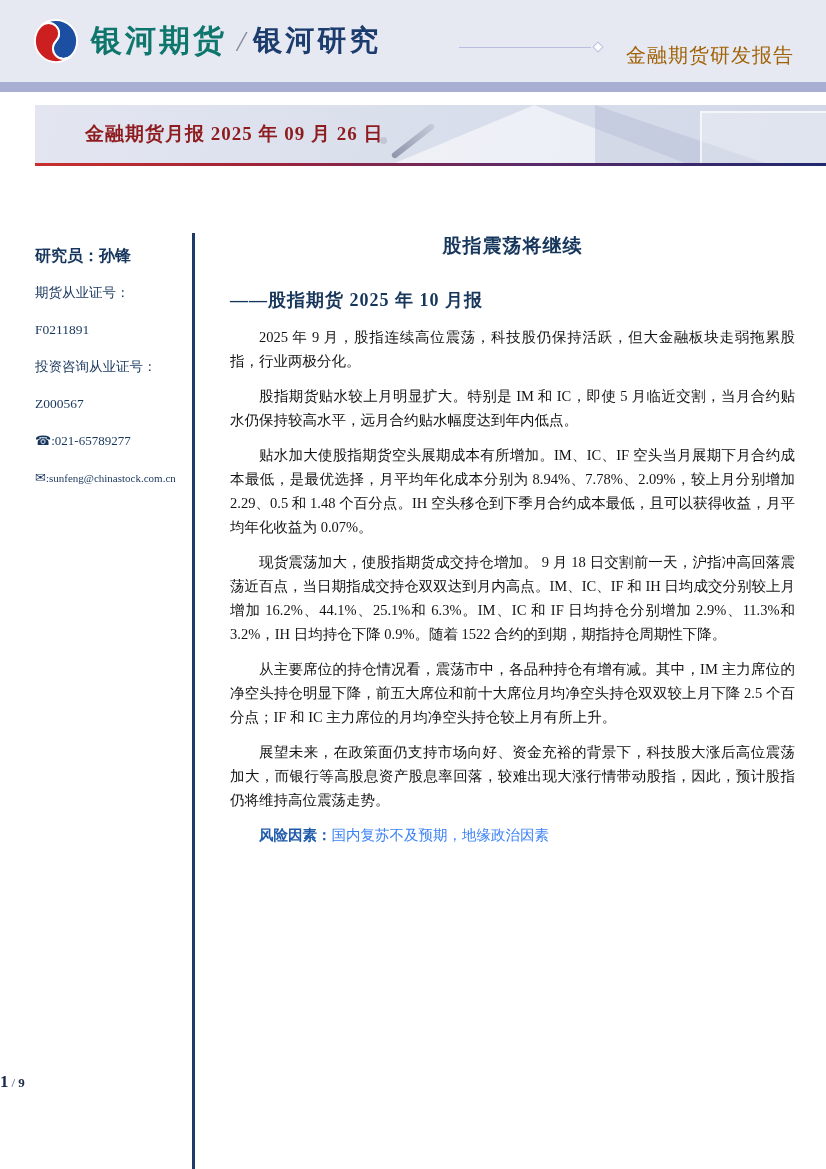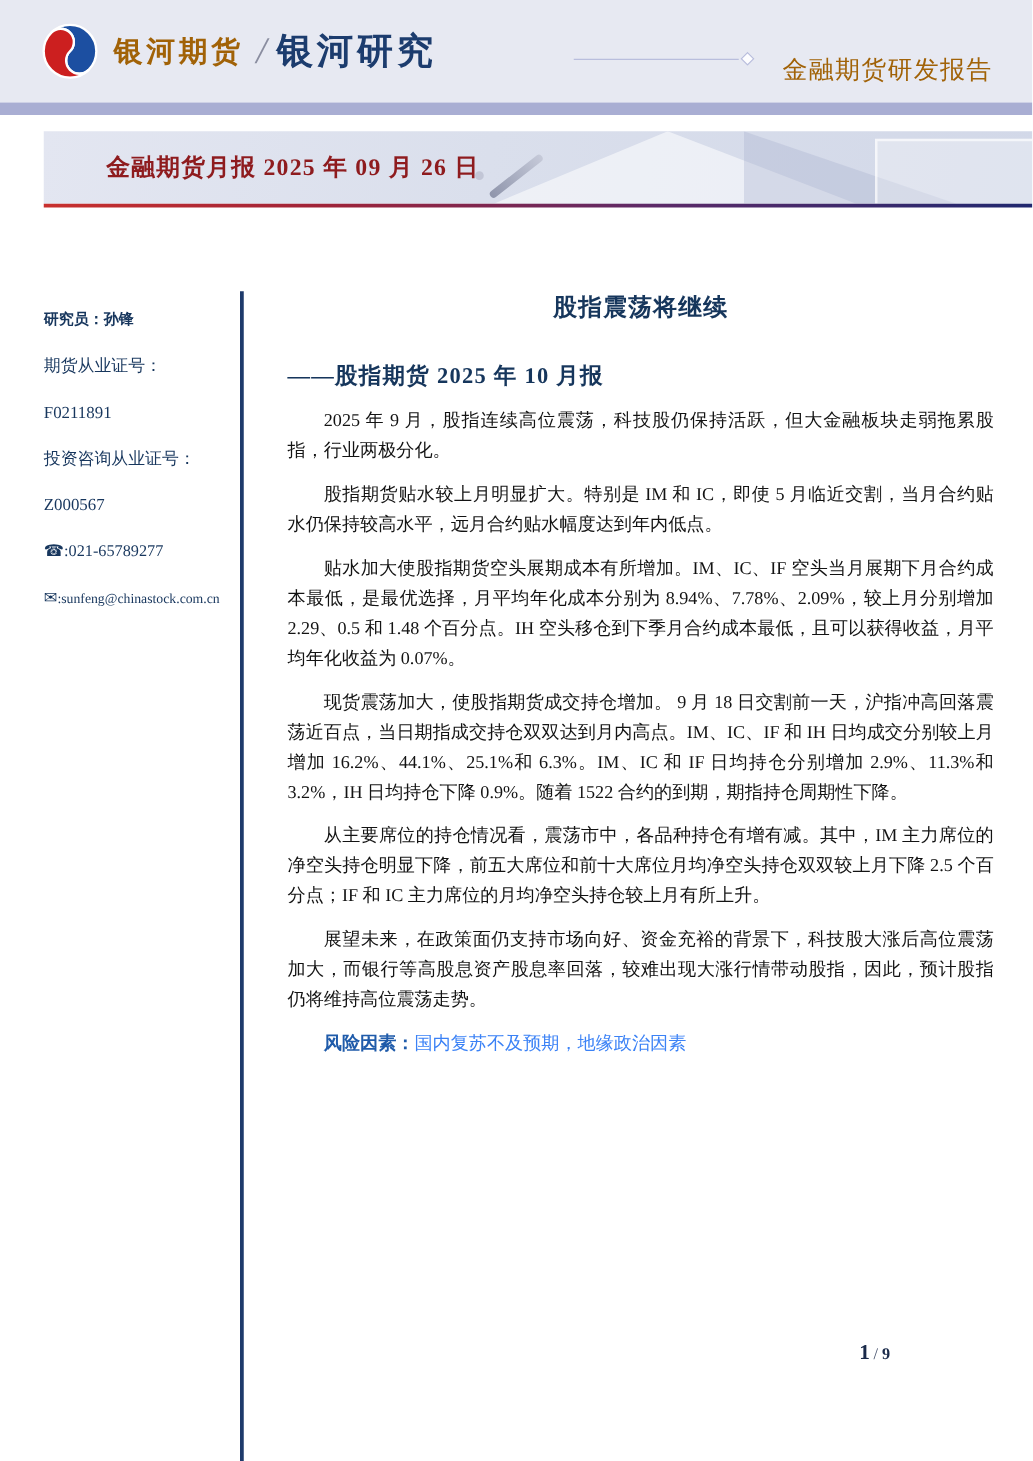--- a/index.html
+++ b/index.html
@@ -3,21 +3,21 @@
 <meta charset="utf-8">
 <style>
   * { margin:0; padding:0; box-sizing:border-box; }
   html,body { background:#ffffff; }
   body { font-family:"Liberation Serif","DejaVu Serif",serif; }
   .page { position:relative; width:826px; height:1169px; background:#ffffff; overflow:hidden; margin:0 auto; }
 
   
   .header { position:absolute; top:0; left:0; width:826px; height:82px; background:#e7e9f2; display:flex; align-items:center; }
   .logo { width:46px; height:46px; margin-left:33px; flex:0 0 auto; }
-  .brand { font-family:"Liberation Sans","DejaVu Sans",sans-serif; font-weight:bold; font-size:23px; color:#a16207; letter-spacing:3px; margin-left:12px; }
+  .brand { font-family:"Liberation Sans","DejaVu Sans",sans-serif; font-weight:bold; font-size:31px; color:#0f766e; letter-spacing:3px; margin-left:12px; }
   .brand-slash { font-family:"Liberation Serif",serif; font-style:italic; font-weight:normal; font-size:30px; color:#8a8da0; margin:0 8px 0 10px; }
   .sub-brand { font-family:"Liberation Sans","DejaVu Sans",sans-serif; font-weight:bold; font-size:29px; color:#1c3c6e; letter-spacing:3px; }
   .header-right { margin-left:auto; display:flex; align-items:center; margin-right:32px; position:relative; top:6px; }
   .header-line { width:132px; height:1px; background:#b9bedd; }
   .header-diamond { width:8px; height:8px; border:1.5px solid #b9bedd; background:#fdfdff; transform:rotate(45deg); margin-left:3px; }
   .report-type { font-family:"Liberation Sans","DejaVu Sans",sans-serif; font-weight:normal; font-size:20px; color:#a16207; margin-left:24px; position:relative; top:8px; letter-spacing:1px; }
   .header-band { position:absolute; top:82px; left:0; width:826px; height:10px; background:#a9aed3; }
 
   
   .title-bar { position:absolute; left:35px; top:105px; width:791px; height:58px; overflow:hidden;
@@ -35,38 +35,38 @@
                     color:#8e1b1e; font-weight:bold; font-size:19px; letter-spacing:1px; white-space:nowrap; }
   .title-rule { position:absolute; left:35px; top:163px; width:791px; height:3px;
                 background:linear-gradient(90deg,#c8302e 0%,#a02338 28%,#5c2a68 62%,#20286f 100%); }
 
   
   .v-divider { position:absolute; left:192px; top:233px; width:3px; height:936px; background:#1e3a6b; }
 
   
   .sidebar { position:absolute; left:35px; top:247px; width:152px; color:#17365d; }
   .sb-row { margin-bottom:20px; font-size:13.5px; line-height:17px; }
-  .sb-researcher { font-weight:bold; font-size:12px; }
+  .sb-researcher { font-weight:bold; font-size:16px; }
   .sb-contact { font-size:13px; white-space:nowrap; }
   .sb-email { font-size:11px; }
   .sb-icon { font-size:13px; }
 
   
   .main { position:absolute; left:230px; top:233px; width:565px; color:#111; }
   .doc-title { text-align:center; color:#16365c; font-weight:bold; font-size:19px; letter-spacing:1px; }
   .doc-subtitle { text-align:left; color:#16365c; font-weight:bold; font-size:18px; margin-top:29px; padding-right:4px; letter-spacing:1px; }
   .summary-label { color:#1f5baa; font-weight:bold; font-size:15px; margin-top:31px; }
   .body-text { margin-top:13px; }
   .body-text p { font-size:14.5px; line-height:24px; text-align:justify; text-indent:2em; margin-bottom:11px; color:#131313; }
   .risk-line { font-size:14.5px; line-height:24px; text-indent:2em; margin-top:3px; }
   .risk-label { color:#1f5baa; font-weight:bold; }
   .risk-text { color:#3b82f6; }
 
   
-  .page-num { position:absolute; top:1072px; left:0; width:712px; text-align:right; color:#1a2a4a; font-size:14px; }
+  .page-num { position:absolute; top:1072px; left:0; width:712px; text-align:left; color:#1a2a4a; font-size:14px; }
   .page-num .cur { font-weight:bold; font-size:17px; }
   .page-num .sep { color:#44506b; font-size:13px; padding:0 3px; }
   .page-num .tot { font-weight:bold; font-size:13px; }
 </style>
 </head>
 <body>
 
 <div class="page">
 
   <div class="header">

